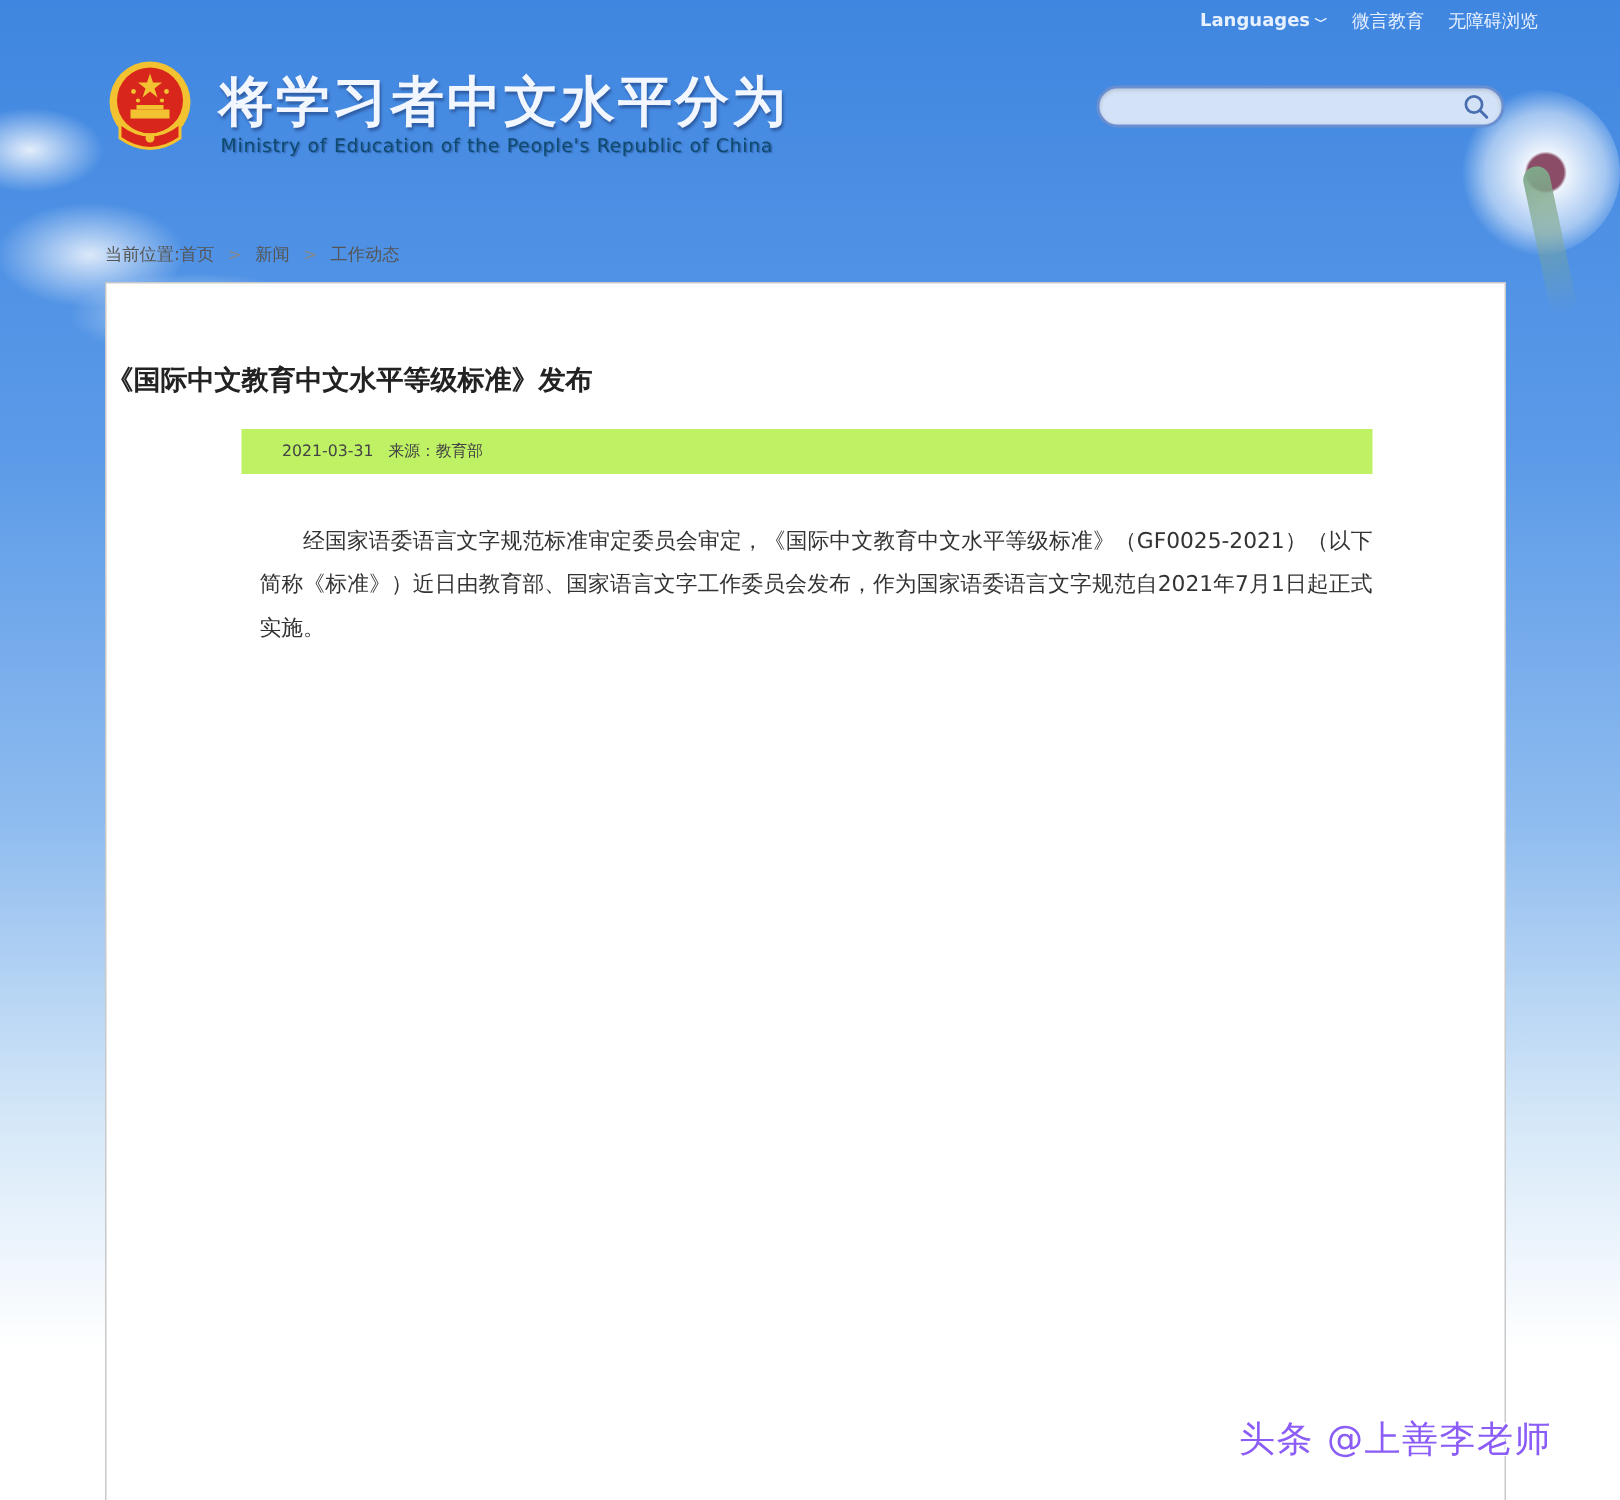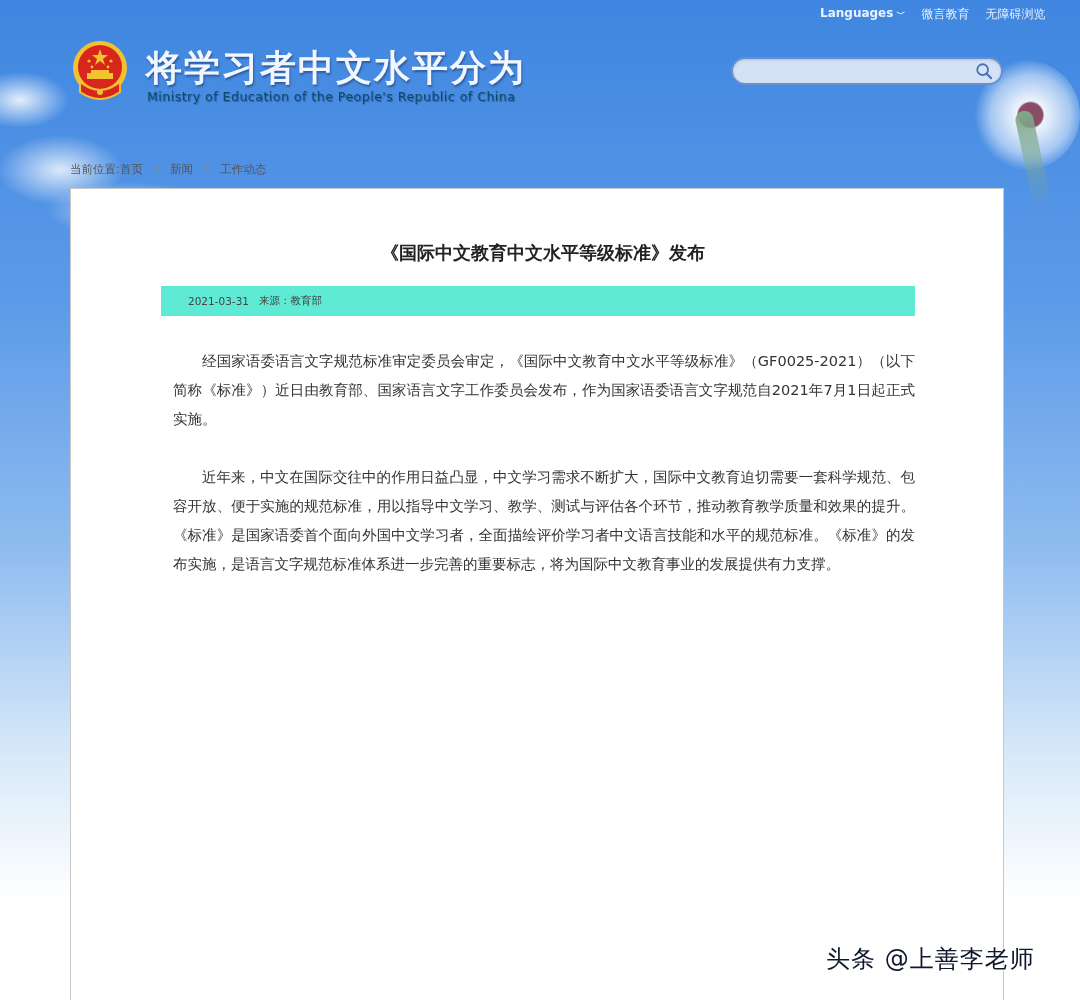--- a/index.html
+++ b/index.html
@@ -26,21 +26,21 @@
   }
   .dandelion .stem {
     position: absolute; left: 64px; top: 50px; width: 18px; height: 100px;
     background: linear-gradient(180deg, #7fa88a, rgba(140,180,160,0));
     transform: rotate(-12deg); border-radius: 9px;
   }
 
   
   .top-links {
     position: absolute; top: 6px; left: 800px; display: flex; gap: 16px;
-    font-size: 12px; color: #e8f1ff; margin-left: 20px;
+    font-size: 12px; color: #e8f1ff;
   }
   .top-links .lang { font-weight: bold; }
   .top-links .chev { font-size: 9px; margin-left: 3px; }
 
   
   .search {
     position: absolute; left: 731px; top: 57px; width: 272px; height: 28px;
     border-radius: 14px; background: #d3e2f7; border: 2px solid #6a8fd0;
     box-shadow: inset 0 1px 3px rgba(0,0,0,0.15);
   }
@@ -70,37 +70,37 @@
     display: flex; align-items: center;
   }
   .breadcrumb .sep { margin: 0 9px; color: #888; font-size: 11px; }
 
   
   .card {
     position: absolute; left: 70px; top: 188px; width: 934px; height: 830px;
     background: #fff; border: 1px solid #c9c9c9;
   }
   .article-title {
-    position: absolute; left: 0; top: 52px; width: 100%; text-align: center;
-    font-size: 18px; font-weight: bold; color: #222; padding-left: 12px;
+    position: absolute; left: 0; top: 52px; width: 100%; text-align: left;
+    font-size: 18px; font-weight: bold; color: #222;
   }
   .meta-bar {
     position: absolute; left: 90px; top: 97px; width: 754px; height: 30px;
-    background: #5eead4; font-size: 10.5px; color: #444;
+    background: #bef264; font-size: 10.5px; color: #444;
     display: flex; align-items: center; padding-left: 27px; gap: 10px;
   }
   .body-text {
     position: absolute; left: 90px; top: 158px; width: 754px;
     font-size: 14.5px; line-height: 29px; color: #333;
   }
   .body-text p { text-indent: 2em; margin-bottom: 29px; text-align: justify; margin-left: 12px; }
 
   .watermark {
     position: absolute; left: 826px; top: 943px;
-    font-size: 24px; color: #0f172a; letter-spacing: 1px;
+    font-size: 24px; color: #8b5cf6; letter-spacing: 1px;
     text-shadow: 1px 1px 0 #fff, -1px -1px 0 #fff;
   }
 </style>
 </head>
 <body>
 
 <div class="clouds"></div>
 <div class="dandelion">
   <div class="head"></div>
   <div class="stem"></div>
@@ -148,17 +148,16 @@
 </div>
 
 <div class="card">
   <h1 class="article-title">《国际中文教育中文水平等级标准》发布</h1>
   <div class="meta-bar">
     <span>2021-03-31</span>
     <span>来源：教育部</span>
   </div>
   <div class="body-text">
     <p>经国家语委语言文字规范标准审定委员会审定，《国际中文教育中文水平等级标准》（GF0025-2021）（以下简称《标准》）近日由教育部、国家语言文字工作委员会发布，作为国家语委语言文字规范自2021年7月1日起正式实施。</p>
-    <p>近年来，中文在国际交往中的作用日益凸显，中文学习需求不断扩大，国际中文教育迫切需要一套科学规范、包容开放、便于实施的规范标准，用以指导中文学习、教学、测试与评估各个环节，推动教育教学质量和效果的提升。《标准》是国家语委首个面向外国中文学习者，全面描绘评价学习者中文语言技能和水平的规范标准。《标准》的发布实施，是语言文字规范标准体系进一步完善的重要标志，将为国际中文教育事业的发展提供有力支撑。</p>
   </div>
 </div>
 
 <div class="watermark">头条 @上善李老师</div>
 
 </body></html>

